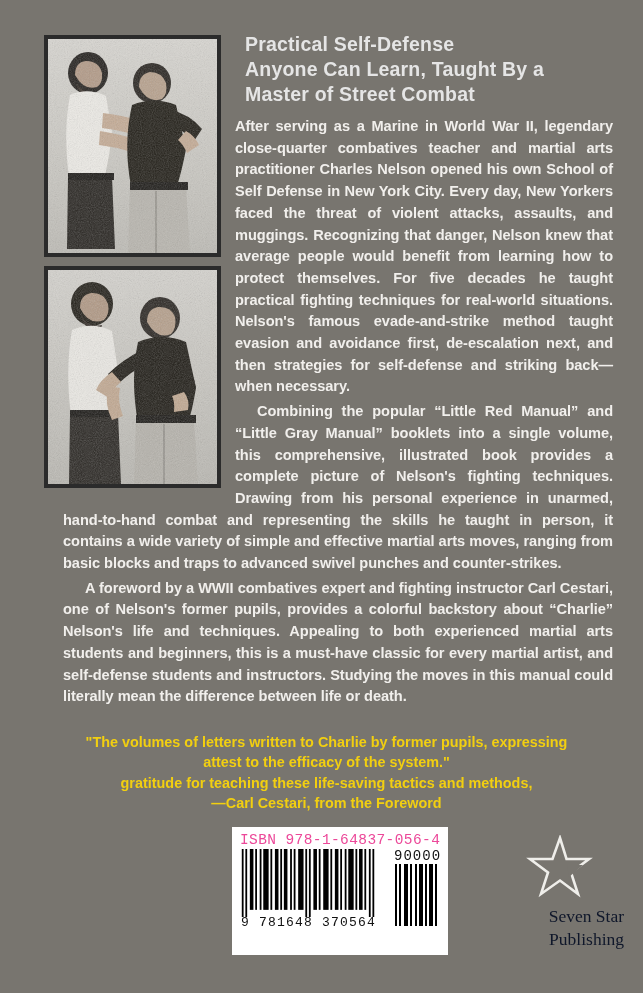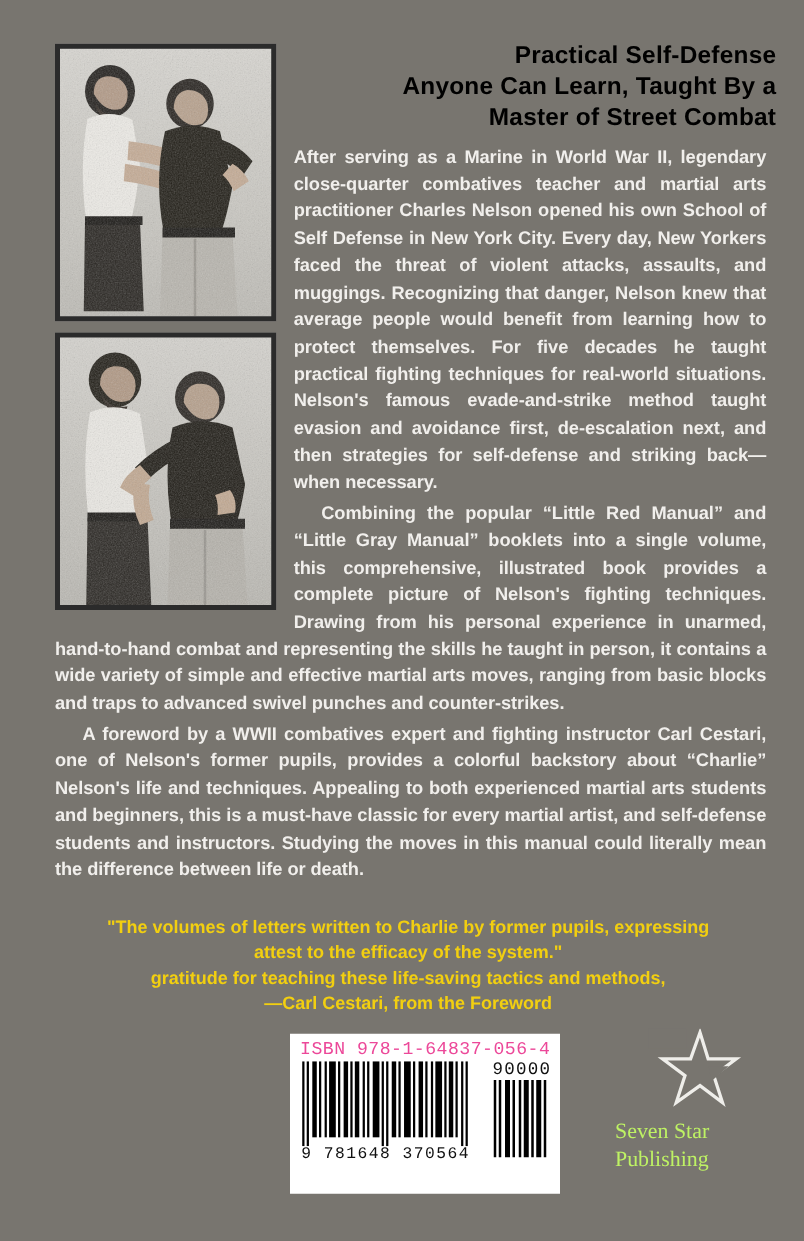--- a/index.html
+++ b/index.html
@@ -31,43 +31,43 @@
   .photo-wrap {
     float: left;
     margin: 35px 14px 6px 44px;
   }
   .photo + .photo { margin-top: 9px; }
 
   .photo svg { display: block; width: 100%; height: 100%; }
 
   
   .headline {
-    color: #000000;
+    color: #e5e5e5;
     font-weight: bold;
     font-size: 19.5px;
     line-height: 25px;
-    text-align: right;
+    text-align: left;
     letter-spacing: 0.2px;
     padding-top: 32px;
     margin-left: 245px;
     margin-right: 22px;
   }
   .headline div { white-space: nowrap; }
 
   
   .body-copy {
     color: #f1efec;
     font-size: 14.6px;
     line-height: 21.7px;
     font-weight: bold;
     text-align: justify;
     padding: 0 30px 0 44px;
     letter-spacing: -0.05px;
   }
-  .body-copy p { margin: 0; }
+  .body-copy p { margin: 0; padding-left: 19px; }
   .body-copy p.indent { text-indent: 22px; }
   .body-copy p.gap { margin-top: 3px; }
   .lead { padding-top: 9px; }
 
   .clearer { clear: both; height: 0; font-size: 0; line-height: 0; }
 
   
   .quote {
     color: #f2cf10;
     font-weight: bold;
@@ -131,24 +131,24 @@
     color: #111;
     line-height: 14px;
     white-space: nowrap;
     margin-top: -1px;
     padding-left: 1px;
   }
 
   .publisher {
     position: absolute;
     left: 492px;
-    top: 0;
+    top: 12px;
     width: 132px;
-    text-align: left;
-    color: #bef264;
+    text-align: right;
+    color: #0f172a;
   }
   .publisher .star { display: block; margin: 0 auto; }
   .publisher .pubname {
     font-family: "Liberation Serif", serif;
     font-size: 17.5px;
     line-height: 20px;
     margin-top: 3px;
     white-space: nowrap;
   }
 </style>

